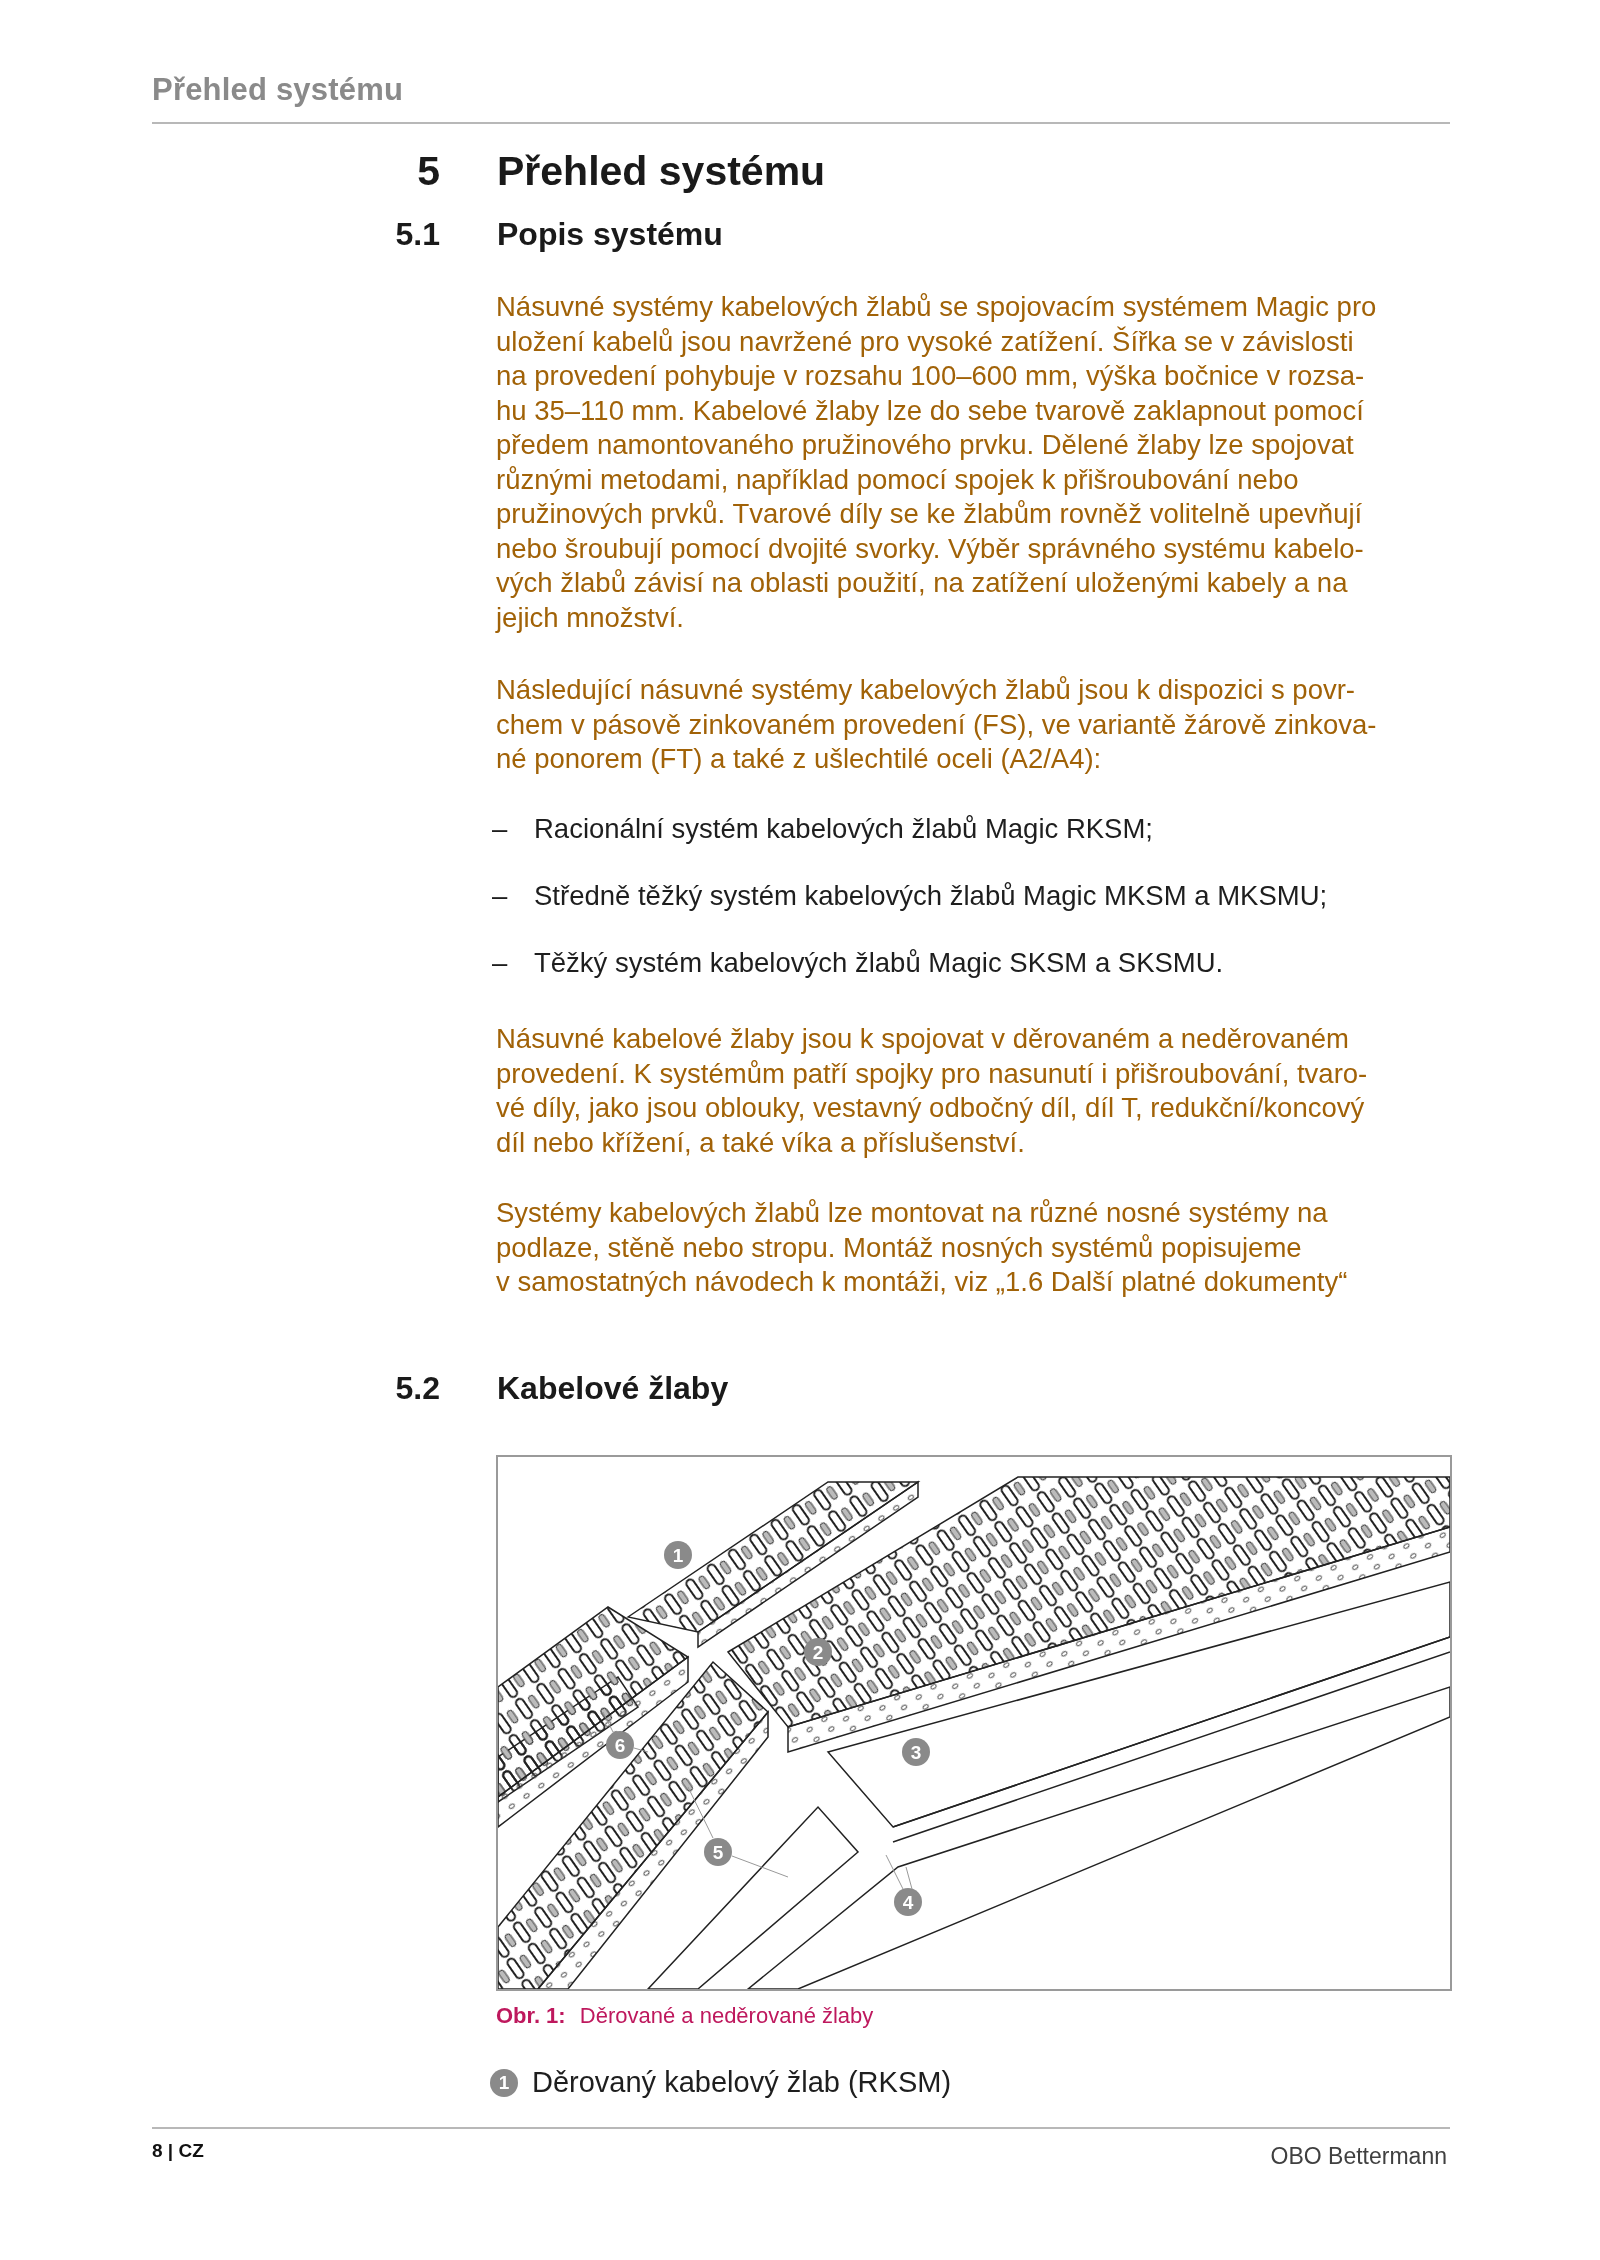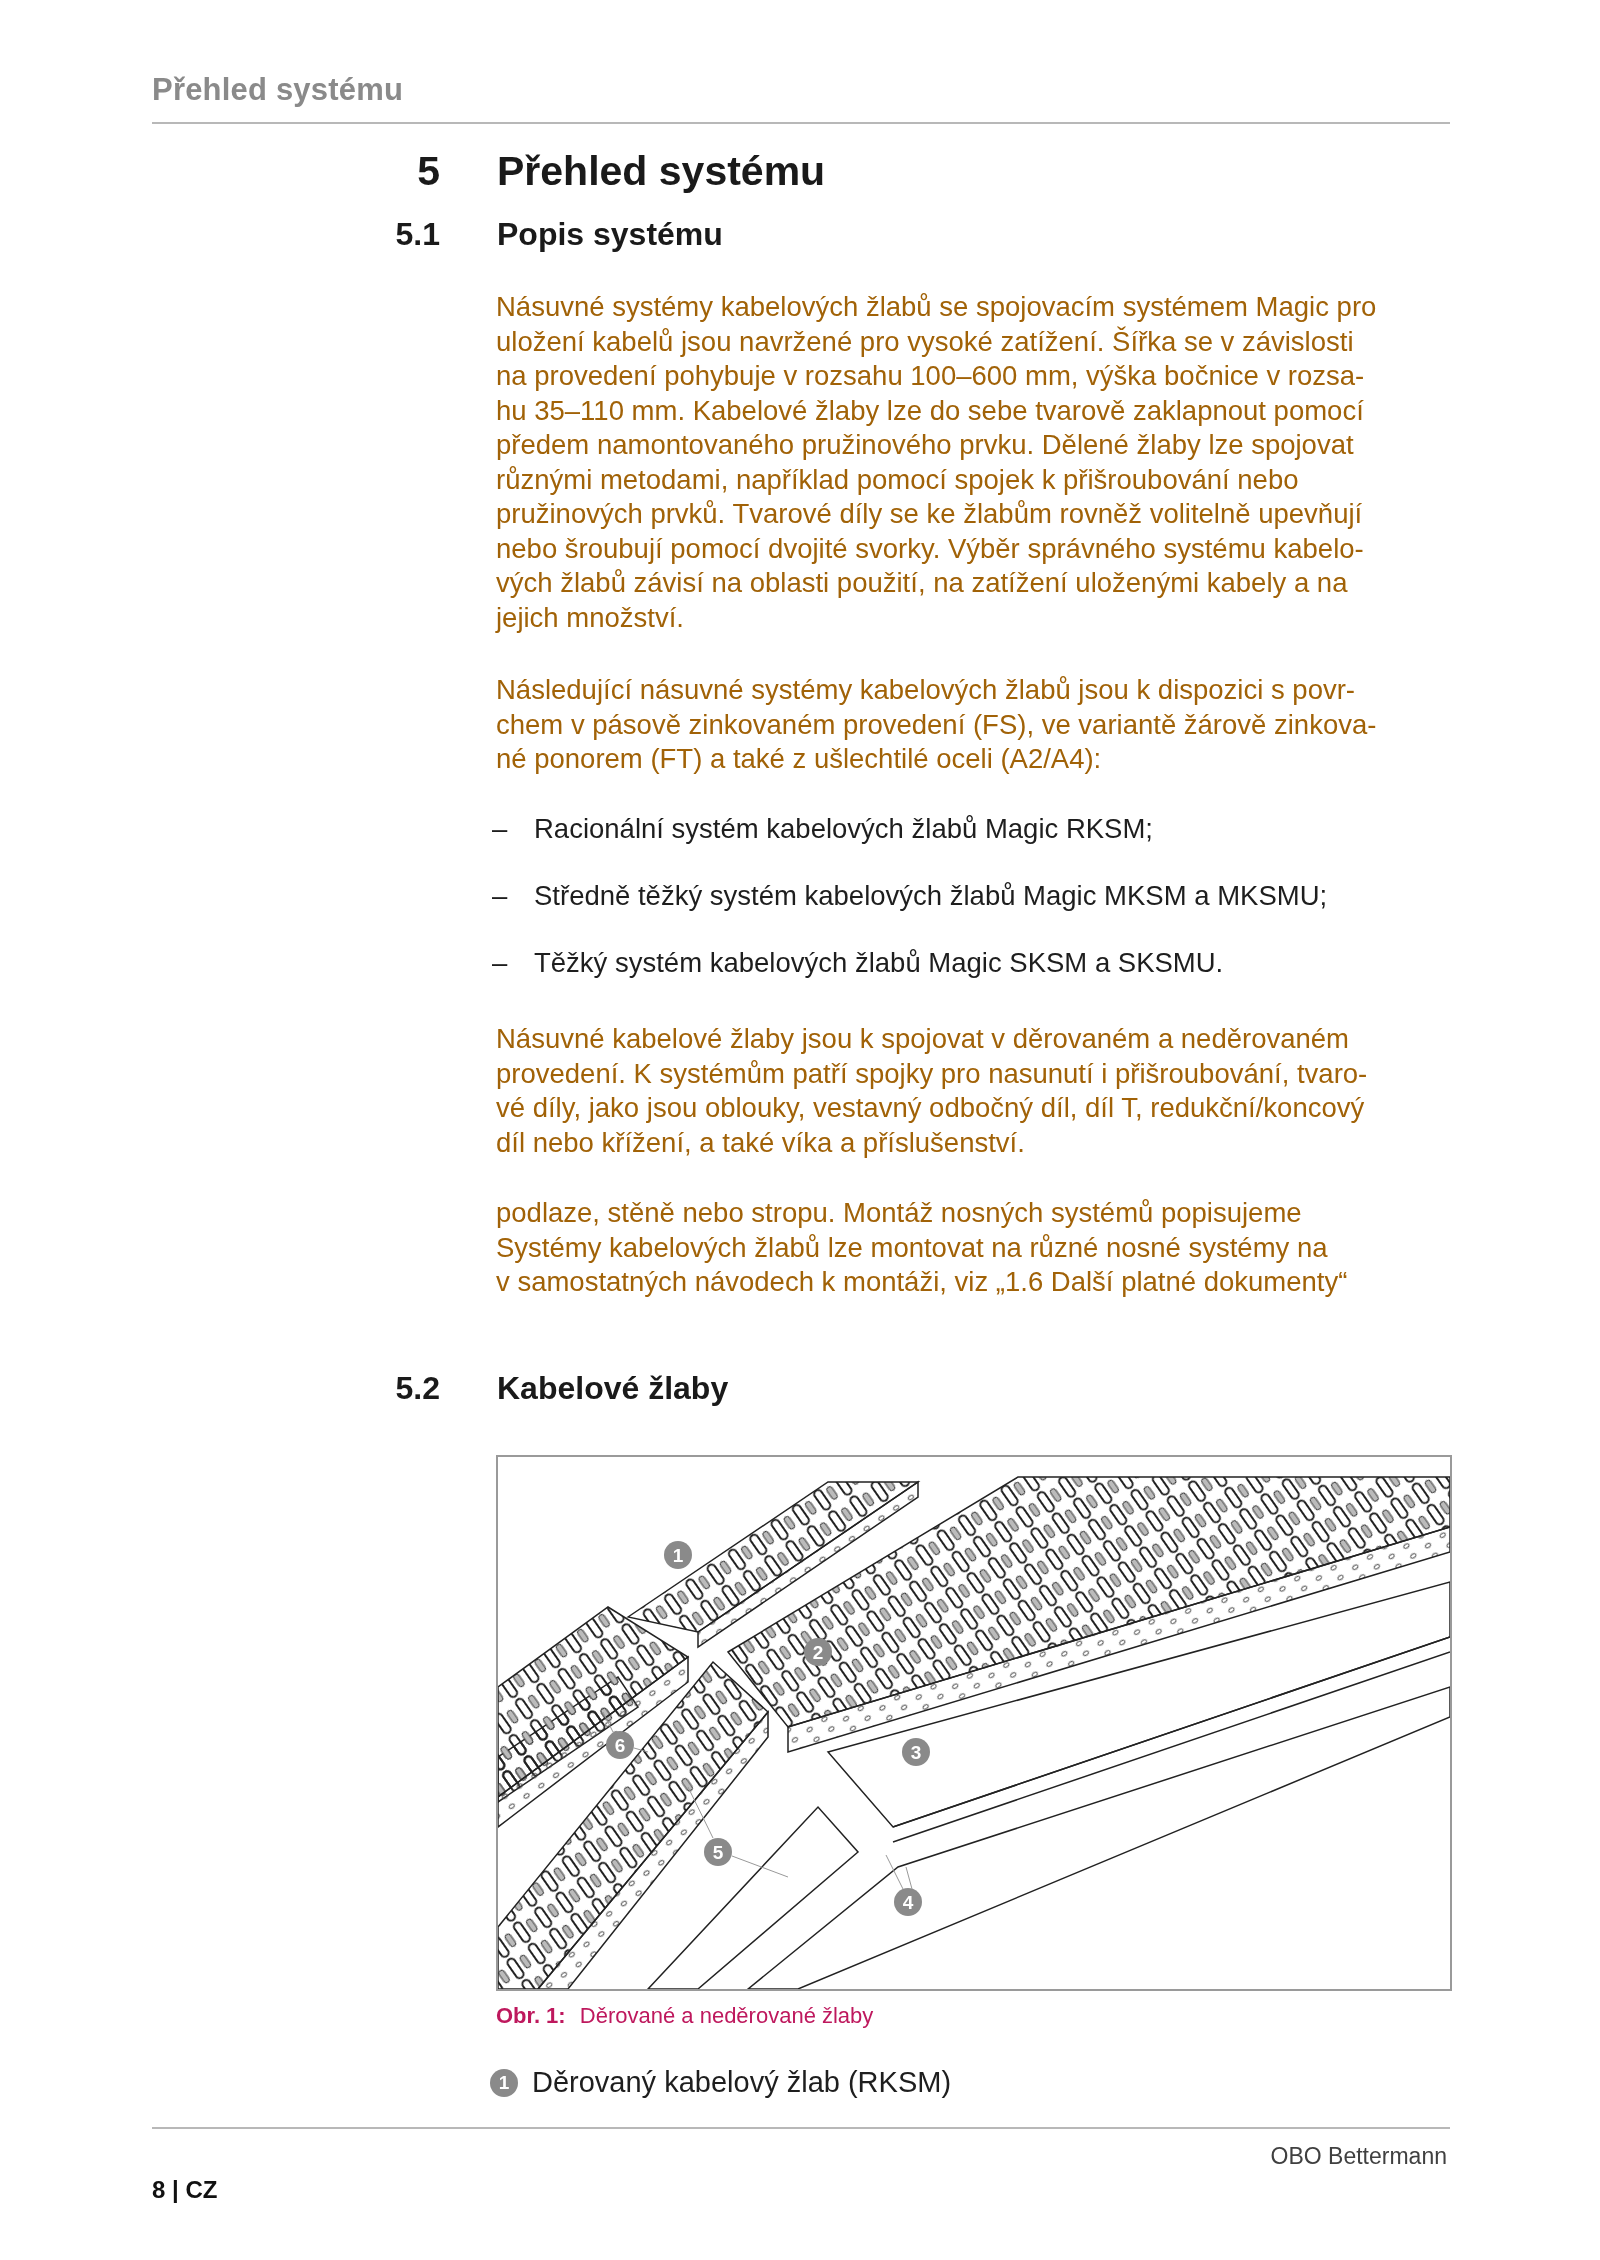--- a/index.html
+++ b/index.html
@@ -23,21 +23,21 @@
     .figure { position: absolute; left: 496px; top: 1455px; width: 952px; height: 532px;
               border: 2px solid #9a9a9a; background: #fff; overflow: hidden; }
     .figure svg { display: block; }
     .caption { position: absolute; left: 496px; top: 2003px; font-size: 22px; color: #be185d; }
     .caption .lbl { font-weight: bold; margin-right: 8px; }
     .legend { position: absolute; left: 490px; top: 2066px; font-size: 29px; color: #1e1e1e;
               display: flex; align-items: center; }
     .badge { display: inline-flex; align-items: center; justify-content: center; width: 28px; height: 28px;
              border-radius: 50%; background: #8a8a8a; color: #fff; font-size: 19px; font-weight: bold;
              margin-right: 14px; }
-    .footer-left { position: absolute; left: 152px; top: 2140px; font-size: 24px; font-weight: bold; color: #111; margin-top: 36px; }
+    .footer-left { position: absolute; left: 152px; top: 2140px; font-size: 19px; font-weight: bold; color: #111; }
     .footer-right { position: absolute; right: 153px; top: 2143px; font-size: 23px; color: #404040; }
   </style>
 </head>
 <body>
 
 <div class="running-head">Přehled systému</div>
 <div class="rule top"></div>
 
 <div class="h-num h1" style="top:148px">5</div>
 <div class="h-text h1" style="top:148px">Přehled systému</div>
@@ -80,22 +80,22 @@
 </div>
 
 <div class="body-text" style="top:1022px">
   <p>Násuvné kabelové žlaby jsou k spojovat v děrovaném a neděrovaném</p>
   <p>provedení. K systémům patří spojky pro nasunutí i přišroubování, tvaro-</p>
   <p>vé díly, jako jsou oblouky, vestavný odbočný díl, díl T, redukční/koncový</p>
   <p>díl nebo křížení, a také víka a příslušenství.</p>
 </div>
 
 <div class="body-text" style="top:1196px">
+  <p>Systémy kabelových žlabů lze montovat na různé nosné systémy na</p>
   <p>podlaze, stěně nebo stropu. Montáž nosných systémů popisujeme</p>
-  <p>Systémy kabelových žlabů lze montovat na různé nosné systémy na</p>
   <p>v samostatných návodech k montáži, viz „1.6 Další platné dokumenty“</p>
 </div>
 
 <div class="h-num h2" style="top:1370px">5.2</div>
 <div class="h-text h2" style="top:1370px">Kabelové žlaby</div>
 
 <div class="figure">
   <svg width="952" height="532" viewBox="0 0 952 532">
     <defs>
       <pattern id="slots" width="26" height="26" patternUnits="userSpaceOnUse" patternTransform="rotate(-35)">

